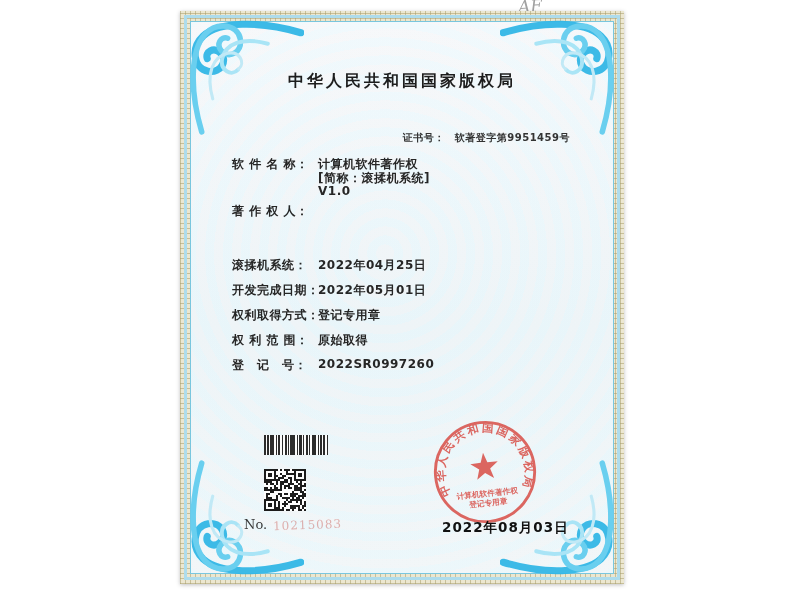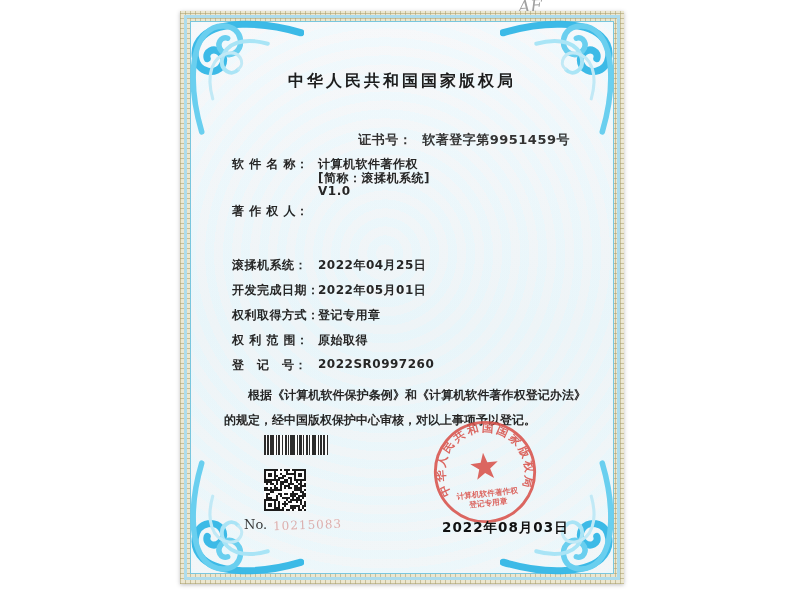--- a/index.html
+++ b/index.html
@@ -27,21 +27,21 @@
   .c-tl{left:6px;top:6px;}
   .c-tr{right:6px;top:6px;transform:scaleX(-1);}
   .c-bl{left:6px;bottom:6px;transform:scaleY(-1);}
   .c-br{right:6px;bottom:6px;transform:scale(-1,-1);}
   
   .t-issuer{position:absolute;left:0;right:0;top:60px;text-align:center;
             font-size:16px;font-weight:700;letter-spacing:3px;color:#1d1d1d;}
   .t-title{position:absolute;left:0;right:0;top:86px;text-align:center;
             font-size:20px;font-weight:700;letter-spacing:5px;color:#151515;
             font-family:"DejaVu Serif","Liberation Serif",serif;}
-  .t-certno{position:absolute;right:54px;top:120px;font-size:13px;color:#333;
+  .t-certno{position:absolute;right:54px;top:120px;font-size:10px;color:#333;
             font-weight:600;letter-spacing:.5px;}
   .t-certno .lbl{margin-right:10px;}
   .fieldlabel{position:absolute;left:52px;font-size:12px;font-weight:700;color:#262626;
               letter-spacing:.5px;white-space:pre;}
   .fieldvalue{position:absolute;left:138px;font-size:12px;font-weight:700;color:#262626;
               letter-spacing:.5px;}
   .para{position:absolute;left:44px;right:38px;top:372px;font-size:12px;line-height:25px;
         font-weight:600;color:#262626;text-indent:2em;text-align:justify;}
   
   .barcode{position:absolute;left:84px;top:424px;width:64px;height:20px;background:#fbfbfb;
@@ -132,21 +132,20 @@
 
     <div class="fieldlabel" style="top:296px">权利取得方式：</div>
     <div class="fieldvalue" style="top:296px">登记专用章</div>
 
     <div class="fieldlabel" style="top:321px">权 利 范 围：</div>
     <div class="fieldvalue" style="top:321px">原始取得</div>
 
     <div class="fieldlabel" style="top:346px">登　记　号：</div>
     <div class="fieldvalue" style="top:346px">2022SR0997260</div>
 
-    <div class="para">根据《计算机软件保护条例》和《计算机软件著作权登记办法》的规定，经中国版权保护中心审核，对以上事项予以登记。</div>
 
     <div class="barcode"></div>
     <div class="qr">
       <div class="qr-grid">
           <i style="left: 12px; top: 0px;"></i>
           <i style="left: 16px; top: 0px;"></i>
           <i style="left: 20px; top: 0px;"></i>
           <i style="left: 22px; top: 0px;"></i>
           <i style="left: 24px; top: 0px;"></i>
           <i style="left: 28px; top: 0px;"></i>

